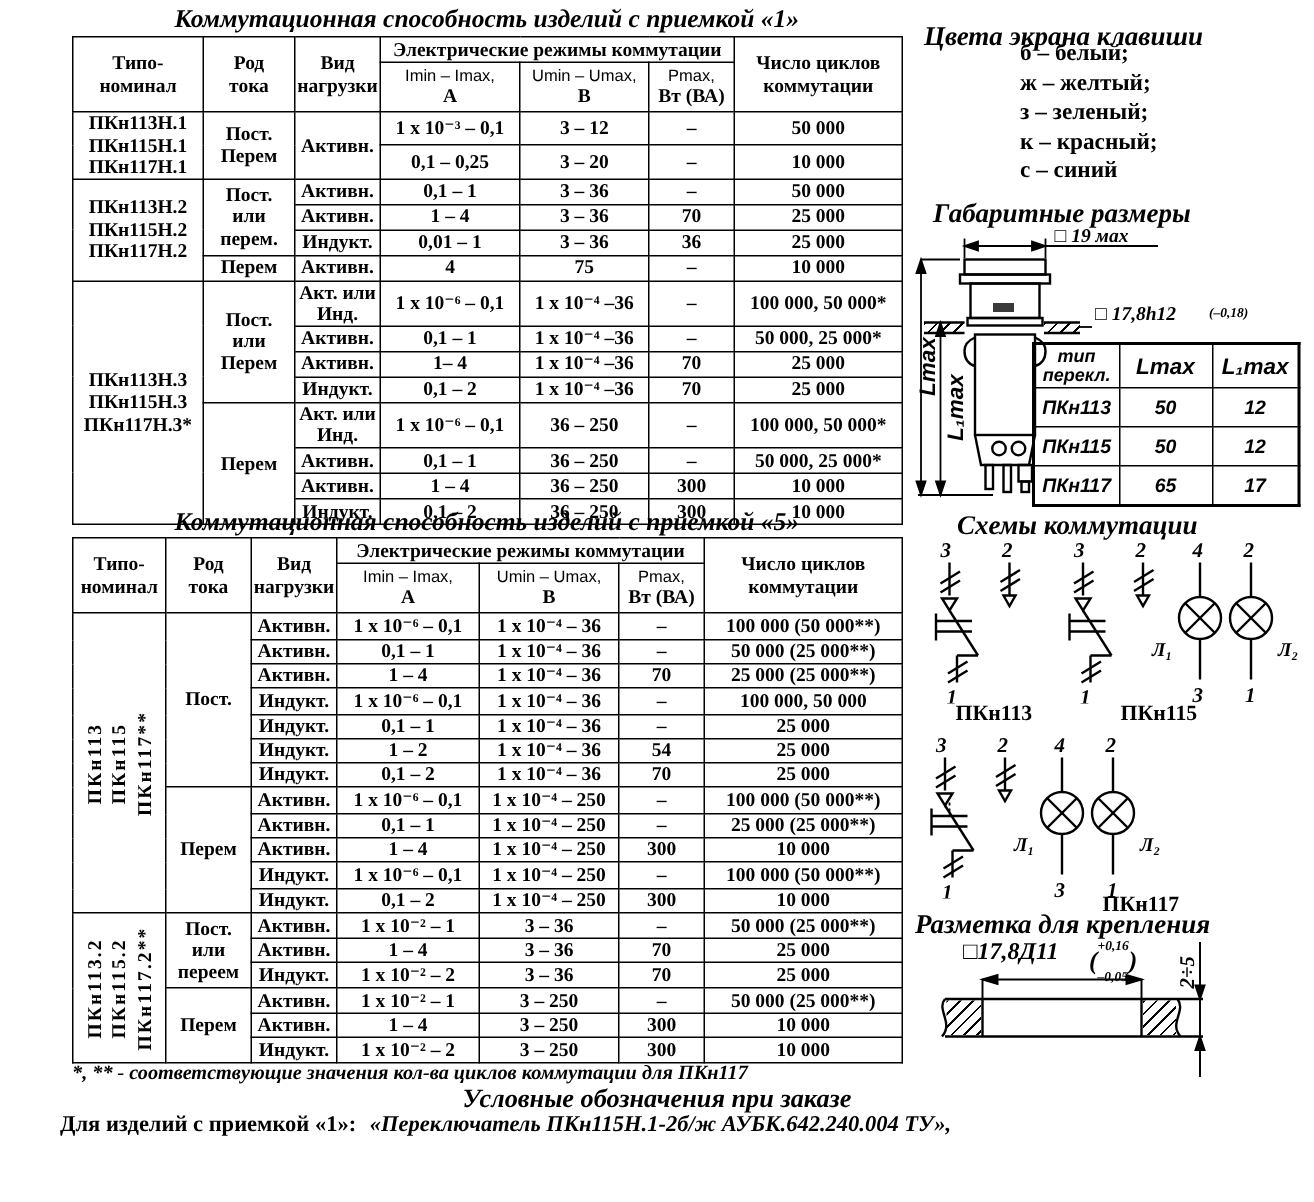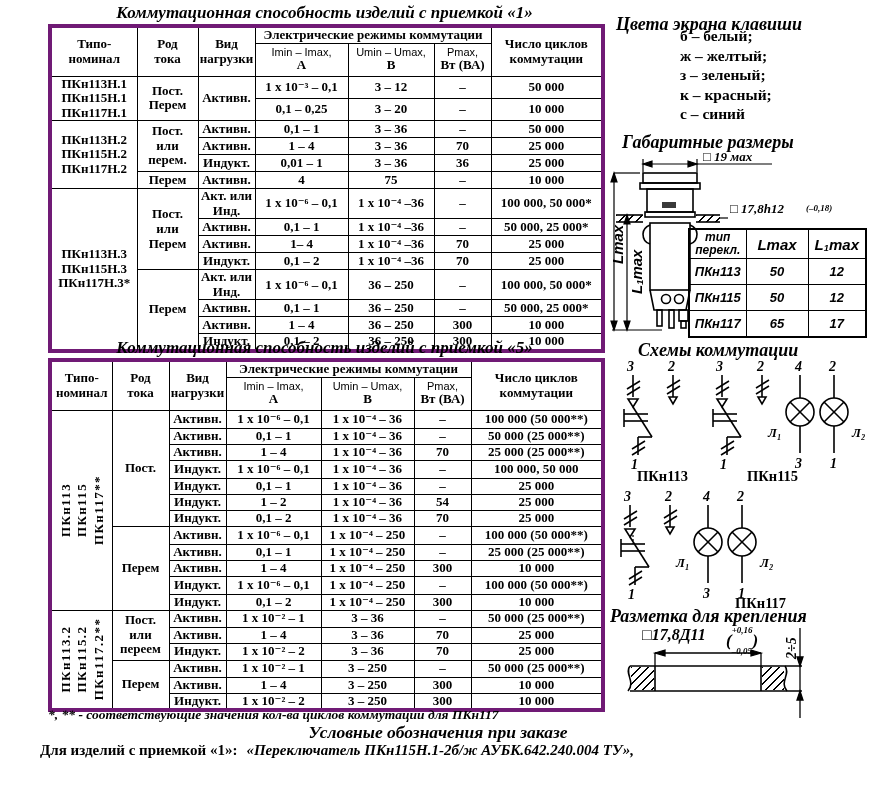--- a/index.html
+++ b/index.html
@@ -1,21 +1,21 @@
 <!DOCTYPE html>
 <html><head>
 <meta charset="utf-8">
 <style>
   html,body{margin:0;padding:0;background:#fff;}
   #page{position:relative;width:876px;height:801px;background:#fff;color:#000;
         font-family:"Liberation Serif","DejaVu Serif",serif;overflow:hidden;}
   .abs{position:absolute;}
   .title{font-weight:bold;font-style:italic;font-size:17px;text-align:center;white-space:nowrap;}
   .rtitle{font-weight:bold;font-style:italic;font-size:18px;white-space:nowrap;}
-  table.spec{border-collapse:collapse;table-layout:fixed;border:4px solid #701a75;}
+  table.spec{border-collapse:collapse;table-layout:fixed;border:1px solid #701a75;}
   table.spec td{border:1.6px solid #000;font-weight:bold;font-size:13px;text-align:center;
         vertical-align:middle;padding:0 1px;line-height:1.12;overflow:hidden;}
   .ml{white-space:pre-line;}
   .sans{font-family:"Liberation Sans","DejaVu Sans",sans-serif;font-weight:500;font-size:11px;}
   .vcell{position:relative;}
   .vert{position:absolute;left:50%;top:50%;transform:translate(-50%,-50%) rotate(-90deg);
         white-space:pre-line;letter-spacing:1.4px;line-height:1.25;font-size:13px;}
   .colors-item{font-weight:bold;font-size:15.5px;line-height:19.5px;}
   .hatch{background:repeating-linear-gradient(135deg,#000 0 1.2px,transparent 1.2px 6px);}
   table.dimtab{border-collapse:collapse;border:2px solid #000;table-layout:fixed;

